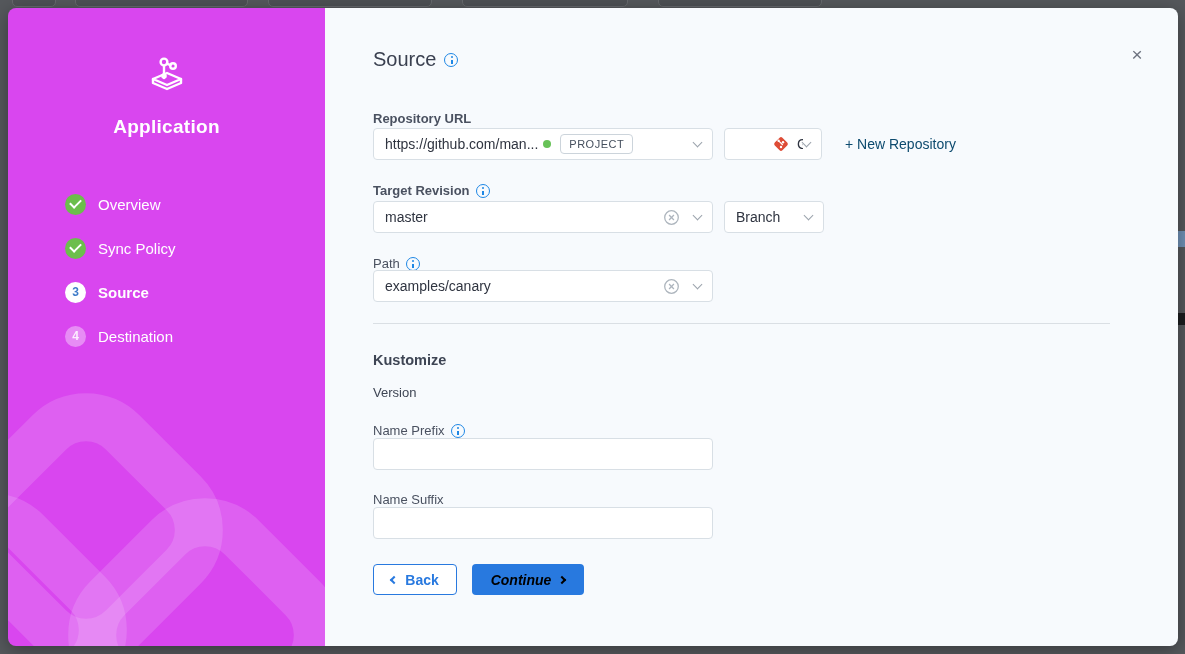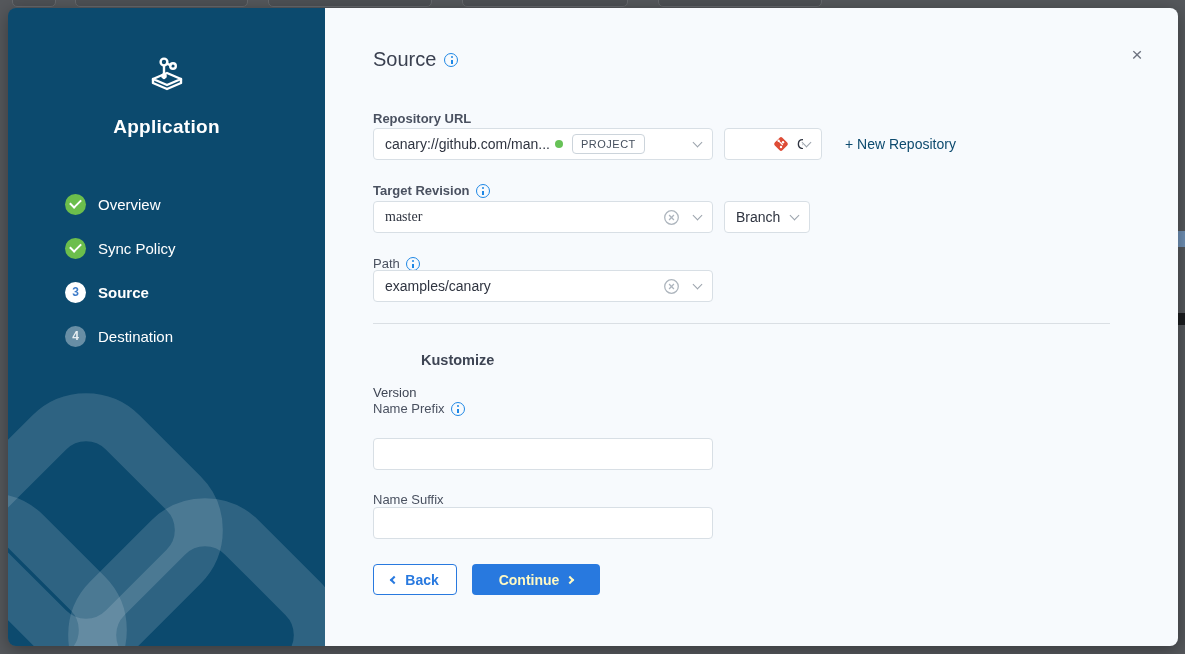--- a/index.html
+++ b/index.html
@@ -18,21 +18,21 @@
 
   
   .modal {
     position:absolute; left:8px; top:8px; width:1170px; height:638px;
     border-radius:8px; overflow:hidden; display:flex;
     box-shadow:0 4px 18px rgba(0,0,0,0.35);
   }
 
   
   .sidebar {
-    width:317px; height:100%; background:#0c4a6e;
+    width:317px; height:100%; background:#d946ef;
     position:relative; overflow:hidden; flex:none;
   }
   .watermark { position:absolute; left:0; top:0; pointer-events:none; }
   .app-icon { display:block; margin:42px auto 0; }
   .sidebar-title {
     color:#fff; font-size:19px; font-weight:bold; text-align:center;
     margin-top:22px; letter-spacing:0.3px;
   }
   .steps { position:absolute; left:57px; top:184px; }
   .step { display:flex; align-items:center; height:24px; margin-bottom:20px; cursor:pointer; }
@@ -111,21 +111,21 @@
     position:absolute; left:48px; width:340px; height:32px;
     border:1px solid #d8dfe5; border-radius:4px; background:#fff;
     font-size:14px; color:#2f3440; padding:0 11px; font-family:inherit; outline:none;
   }
   .btn {
     position:absolute; height:31px; border-radius:4px; font-size:14px; font-weight:bold;
     display:flex; align-items:center; justify-content:center; gap:8px;
     cursor:pointer; font-family:inherit; border:none;
   }
   .btn-back { left:48px; width:84px; background:#fff; border:1px solid #2879df; color:#2879df; }
-  .btn-continue { left:147px; width:128px; background:#2879df; color:#fef9c3; }
+  .btn-continue { left:147px; width:112px; background:#2879df; color:#000000;font-style:italic; }
   .chev-left {
     width:6px; height:6px; border-left:2px solid currentColor; border-bottom:2px solid currentColor;
     transform:rotate(45deg);
   }
   .chev-right {
     width:6px; height:6px; border-right:2px solid currentColor; border-top:2px solid currentColor;
     transform:rotate(45deg);
   }
 </style>
 </head>
@@ -191,21 +191,21 @@
     <div class="page-title">
       <span>Source</span>
       <span class="info-icon"></span>
     </div>
 
     <div class="field-label bold" style="top:103px;flex-direction:column;">
       <span>Repository URL</span>
       <span class="info-icon"></span>
     </div>
     <div class="box" style="left:48px;top:120px;width:340px;">
-      <span class="value">canary://github.com/man...</span>
+      <span class="value">https://github.com/man...</span>
       <span class="green-dot"></span>
       <span class="badge">PROJECT</span>
       <span class="chev-down" style="margin-left:auto;"></span>
     </div>
 
     <div class="box" style="left:399px;top:120px;width:98px;padding-left:48px;">
       <svg width="16" height="16" viewBox="0 0 16 16" style="flex:none;margin-right:8px;">
         <rect x="-5.4" y="-5.4" width="10.8" height="10.8" rx="2" transform="translate(8,8) rotate(45)" fill="#de4c36"></rect>
         <g stroke="#fff" stroke-width="1.1" fill="#fff">
           <line x1="5.6" y1="4.8" x2="9.8" y2="9"></line>
@@ -217,54 +217,54 @@
       <span class="value">Git</span>
       <span class="chev-down" style="margin-left:auto;"></span>
     </div>
 
     <a class="link" style="left:520px;top:128px;">+ New Repository</a>
 
     <div class="field-label bold" style="top:175px;">
       <span>Target Revision</span>
       <span class="info-icon"></span>
     </div>
-    <div class="box" style="left:48px;top:193px;width:340px;font-family:Liberation Serif, serif;">
+    <div class="box" style="left:48px;top:193px;width:340px;">
       <span class="value" style="flex:1;">master</span>
       <svg width="17" height="17" viewBox="0 0 16 16" style="flex:none;margin-right:14px;">
         <circle cx="8" cy="8" r="6.4" fill="none" stroke="#adb5bd" stroke-width="1.2"></circle>
         <line x1="5.7" y1="5.7" x2="10.3" y2="10.3" stroke="#adb5bd" stroke-width="1.2"></line>
         <line x1="10.3" y1="5.7" x2="5.7" y2="10.3" stroke="#adb5bd" stroke-width="1.2"></line>
       </svg>
       <span class="chev-down"></span>
     </div>
-    <div class="box" style="left:399px;top:193px;width:86px;">
+    <div class="box" style="left:399px;top:193px;width:100px;">
       <span class="value">Branch</span>
       <span class="chev-down" style="margin-left:auto;"></span>
     </div>
 
     <div class="field-label" style="top:248px;">
       <span>Path</span>
       <span class="info-icon"></span>
     </div>
     <div class="box" style="left:48px;top:262px;width:340px;">
       <span class="value" style="flex:1;">examples/canary</span>
       <svg width="17" height="17" viewBox="0 0 16 16" style="flex:none;margin-right:14px;">
         <circle cx="8" cy="8" r="6.4" fill="none" stroke="#adb5bd" stroke-width="1.2"></circle>
         <line x1="5.7" y1="5.7" x2="10.3" y2="10.3" stroke="#adb5bd" stroke-width="1.2"></line>
         <line x1="10.3" y1="5.7" x2="5.7" y2="10.3" stroke="#adb5bd" stroke-width="1.2"></line>
       </svg>
       <span class="chev-down"></span>
     </div>
 
     <div class="divider" style="top:315px;"></div>
 
-    <div class="section-heading" style="top:344px;margin-left:48px;">Kustomize</div>
+    <div class="section-heading" style="top:344px;">Kustomize</div>
     <div class="plain-label" style="top:377px;">Version</div>
 
-    <div class="field-label" style="top:393px;">
+    <div class="field-label" style="top:415px;">
       <span>Name Prefix</span>
       <span class="info-icon"></span>
     </div>
     <input class="text-input" style="top: 430px;" value="">
 
     <div class="field-label" style="top:484px;">
       <span>Name Suffix</span>
     </div>
     <input class="text-input" style="top: 499px;" value="">
 

